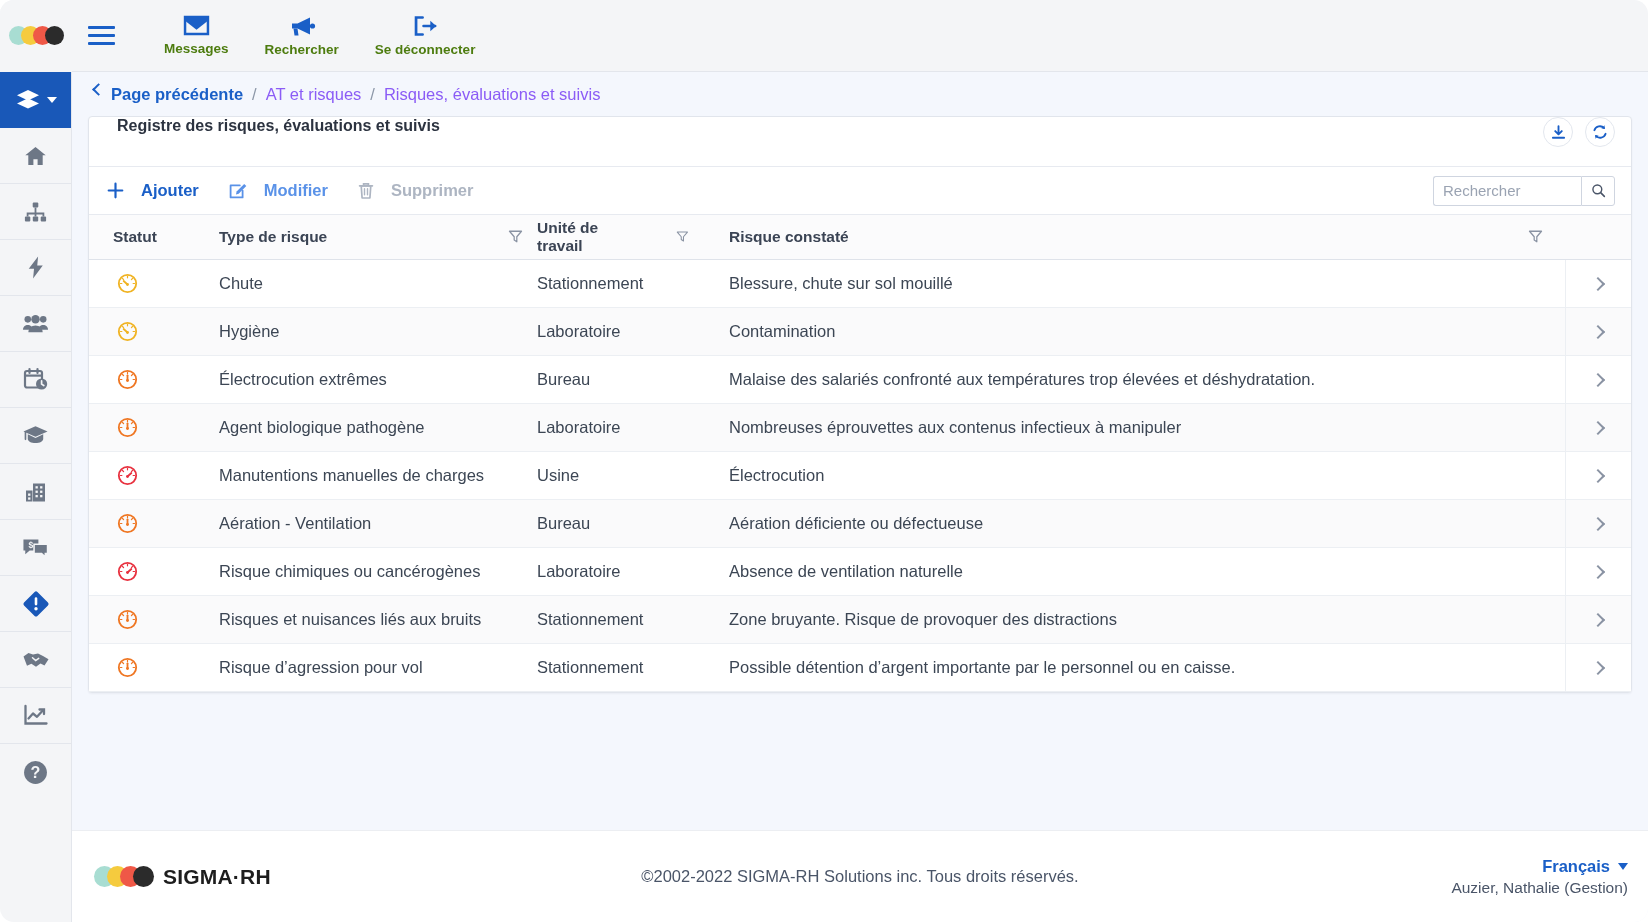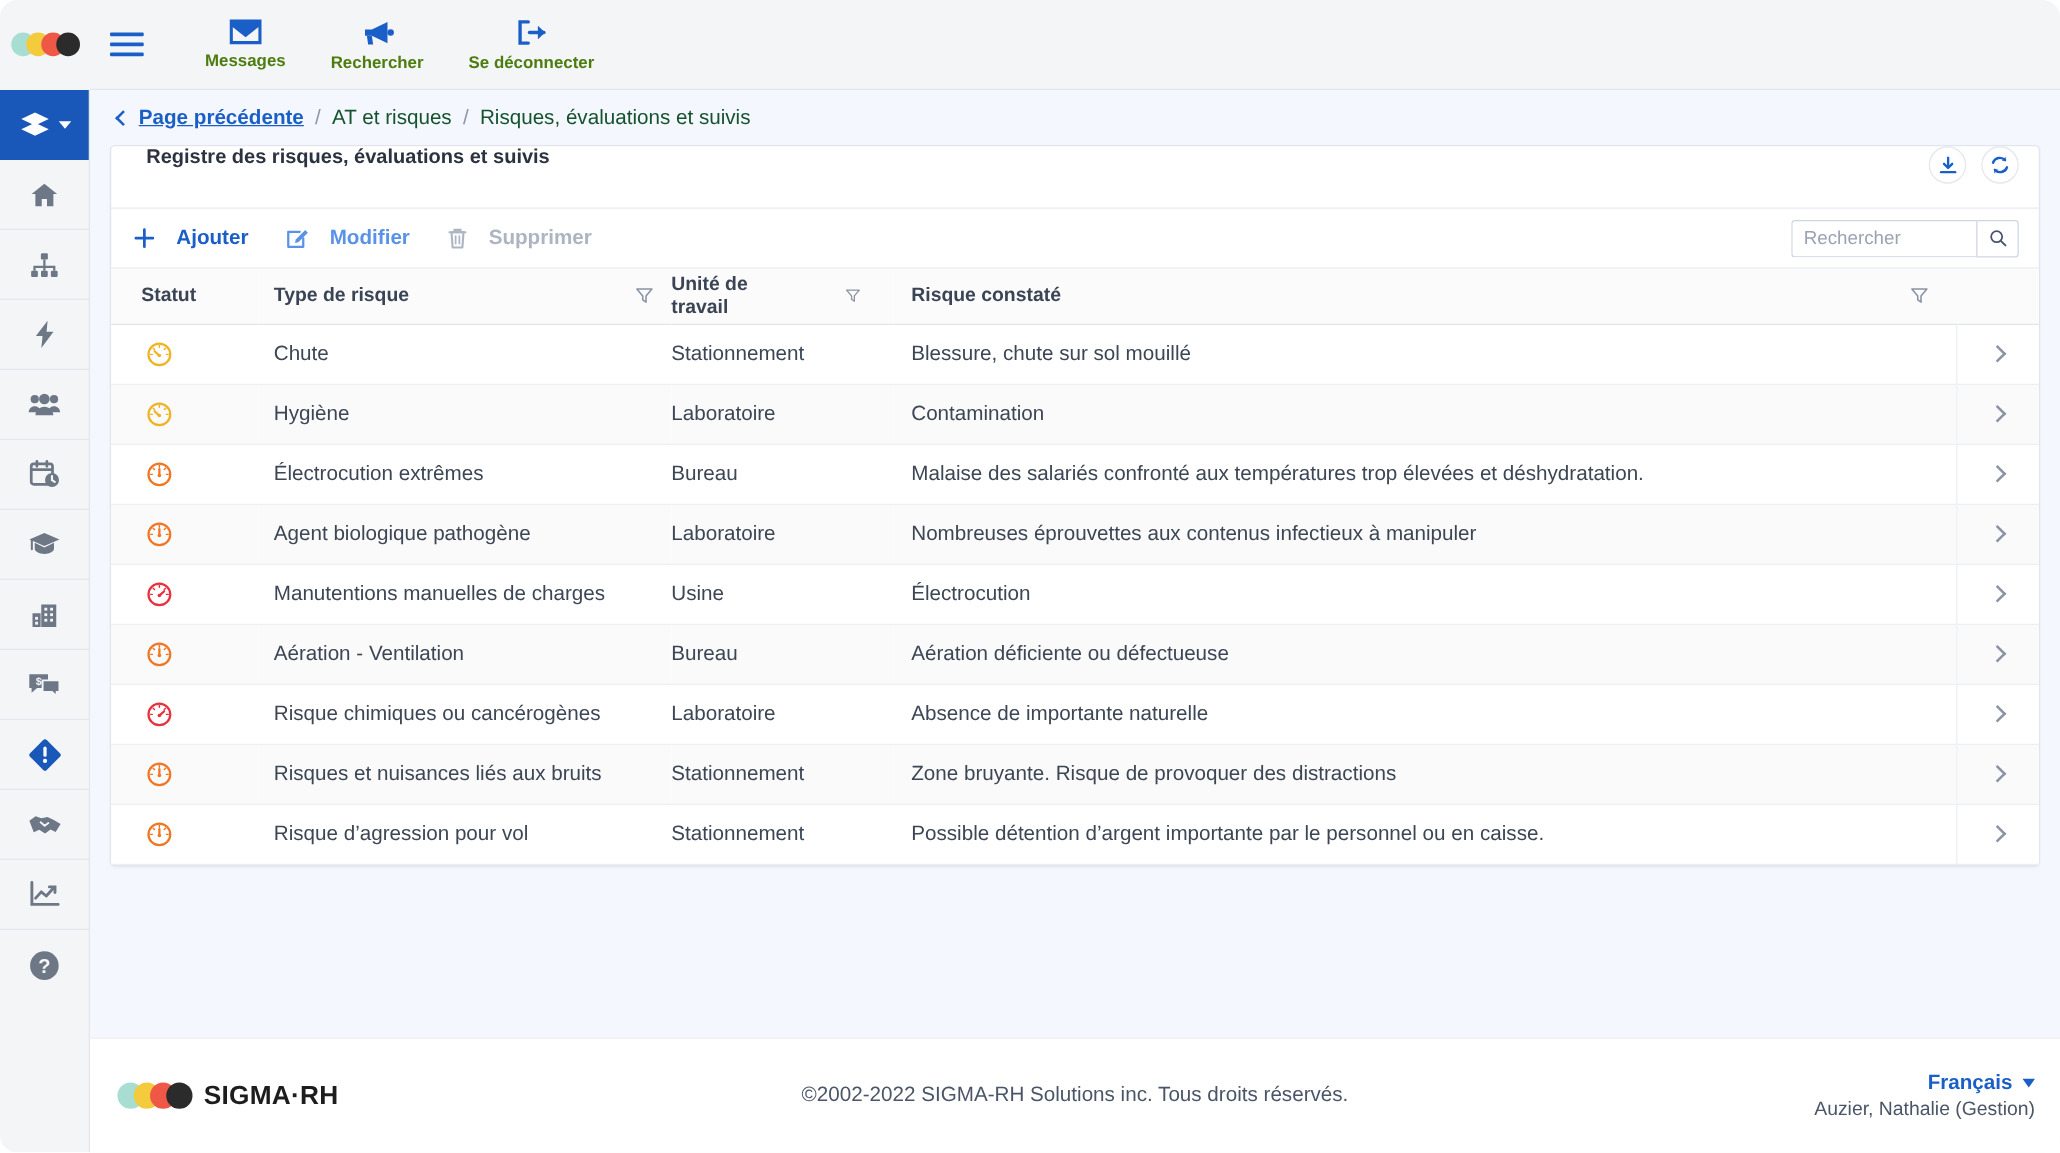--- a/index.html
+++ b/index.html
@@ -122,31 +122,31 @@
     width: 1576px; height: 850px;
     background: #f4f7fd;
   }
   .breadcrumb {
     height: 44px; display: flex; align-items: center;
     padding-left: 22px;
     font-size: 16.5px; color: #4a5568;
     background: #f4f7fd;
   }
   .bc-back {
-    display: flex; align-items: center; gap: 8px;
-    color: #1a5fc7; font-weight: 700; cursor: pointer; text-decoration: underline;
+    display: flex; gap: 8px;
+    color: #1a5fc7; font-weight: 700; cursor: pointer;
   }
   .chev-left {
     width: 9px; height: 9px;
     border-left: 2.4px solid #1a5fc7;
     border-bottom: 2.4px solid #1a5fc7;
     transform: rotate(45deg);
   }
   .bc-sep { margin: 0 9px; color: #8c97a8; }
-  .bc-item { color: #14532d; cursor: pointer; }
+  .bc-item { color: #8b5cf6; cursor: pointer; }
 
   .panel {
     margin: 0 16px;
     background: #ffffff;
     border: 1px solid #e1e5ec;
     border-radius: 4px;
     box-shadow: 0 1px 2px rgba(30,40,60,.05);
     width: 1544px;
   }
   .panel-head {
@@ -688,21 +688,21 @@
       <line x1="18.4" y1="11" x2="16.9" y2="11"></line>
     </g>
     <g transform="rotate(48 11 12)">
       <line x1="11" y1="12" x2="11" y2="6.6" stroke="#e8313f" stroke-width="1.9" stroke-linecap="round"></line>
     </g>
     <circle cx="11" cy="12" r="1.5" fill="#e8313f"></circle>
   </svg>
               </td>
               <td><span style="padding-left:12px">Risque chimiques ou cancérogènes</span></td>
               <td><span>Laboratoire</span></td>
-              <td><span style="padding-left:14px">Absence de importante naturelle</span></td>
+              <td><span style="padding-left:14px">Absence de ventilation naturelle</span></td>
               <td class="cell-arrow">
         <span class="chev-right"></span></td>
             </tr>
             <tr>
               <td class="cell-status">
                 <svg class="gauge" width="21" height="21" viewBox="0 0 22 22">
     <circle cx="11" cy="11" r="9.1" fill="none" stroke="#ef7622" stroke-width="1.9"></circle>
     <g stroke="#ef7622" stroke-width="1.25" stroke-linecap="round">
       <line x1="11" y1="3.6" x2="11" y2="5.1"></line>
       <line x1="5.8" y1="5.8" x2="6.9" y2="6.9"></line>

